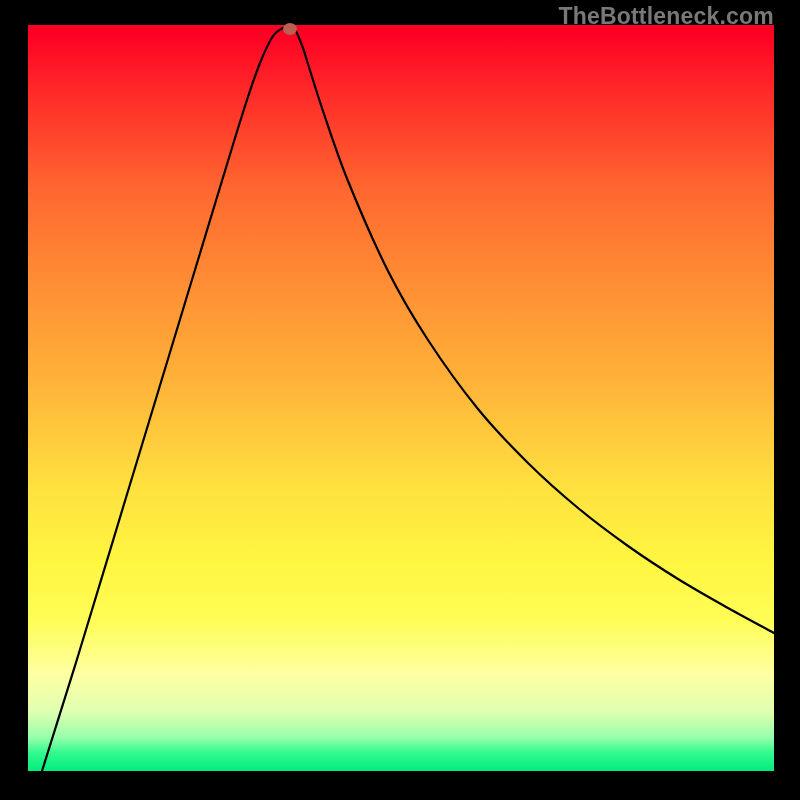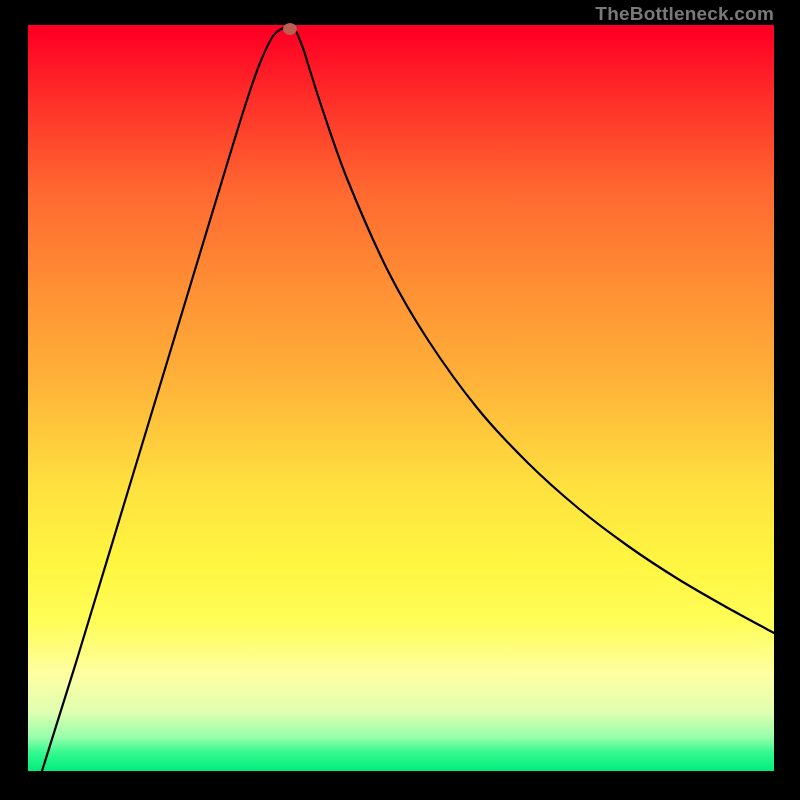--- a/index.html
+++ b/index.html
@@ -48,21 +48,21 @@
   }
   .dot {
     fill: #b96052;
     stroke: none;
   }
   .watermark {
     position: absolute;
     top: 3px;
     right: 26px;
     font-family: Arial, Helvetica, sans-serif;
-    font-size: 19px;
+    font-size: 23px;
     font-weight: 600;
     color: #78797b;
     letter-spacing: 0.2px;
   }
 </style>
 </head>
 <body>
 
 <div class="frame">
   <div class="watermark">TheBottleneck.com</div>

